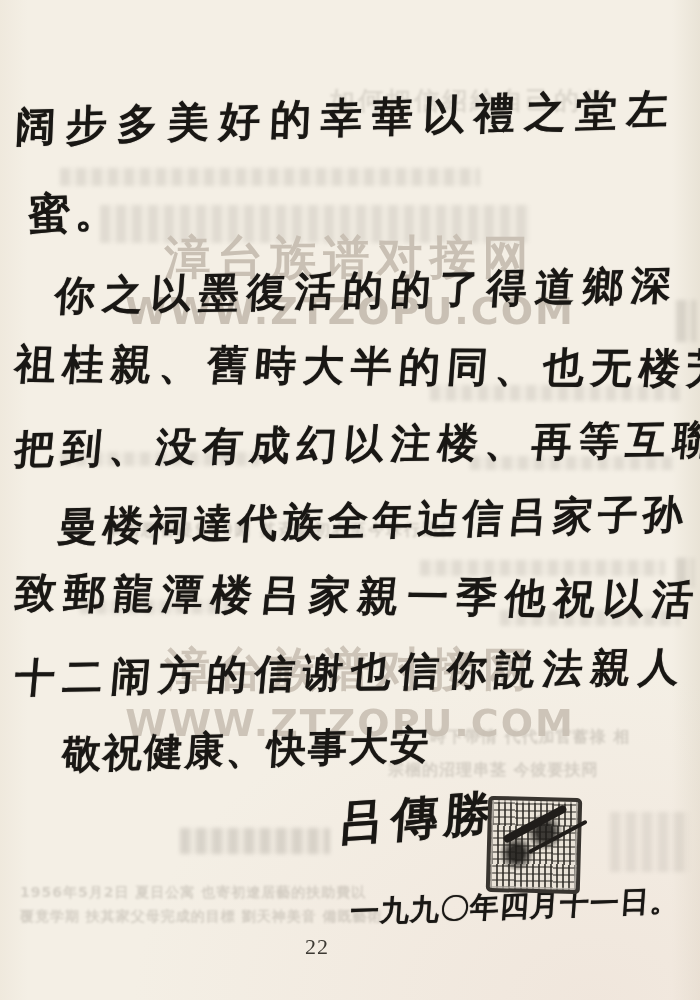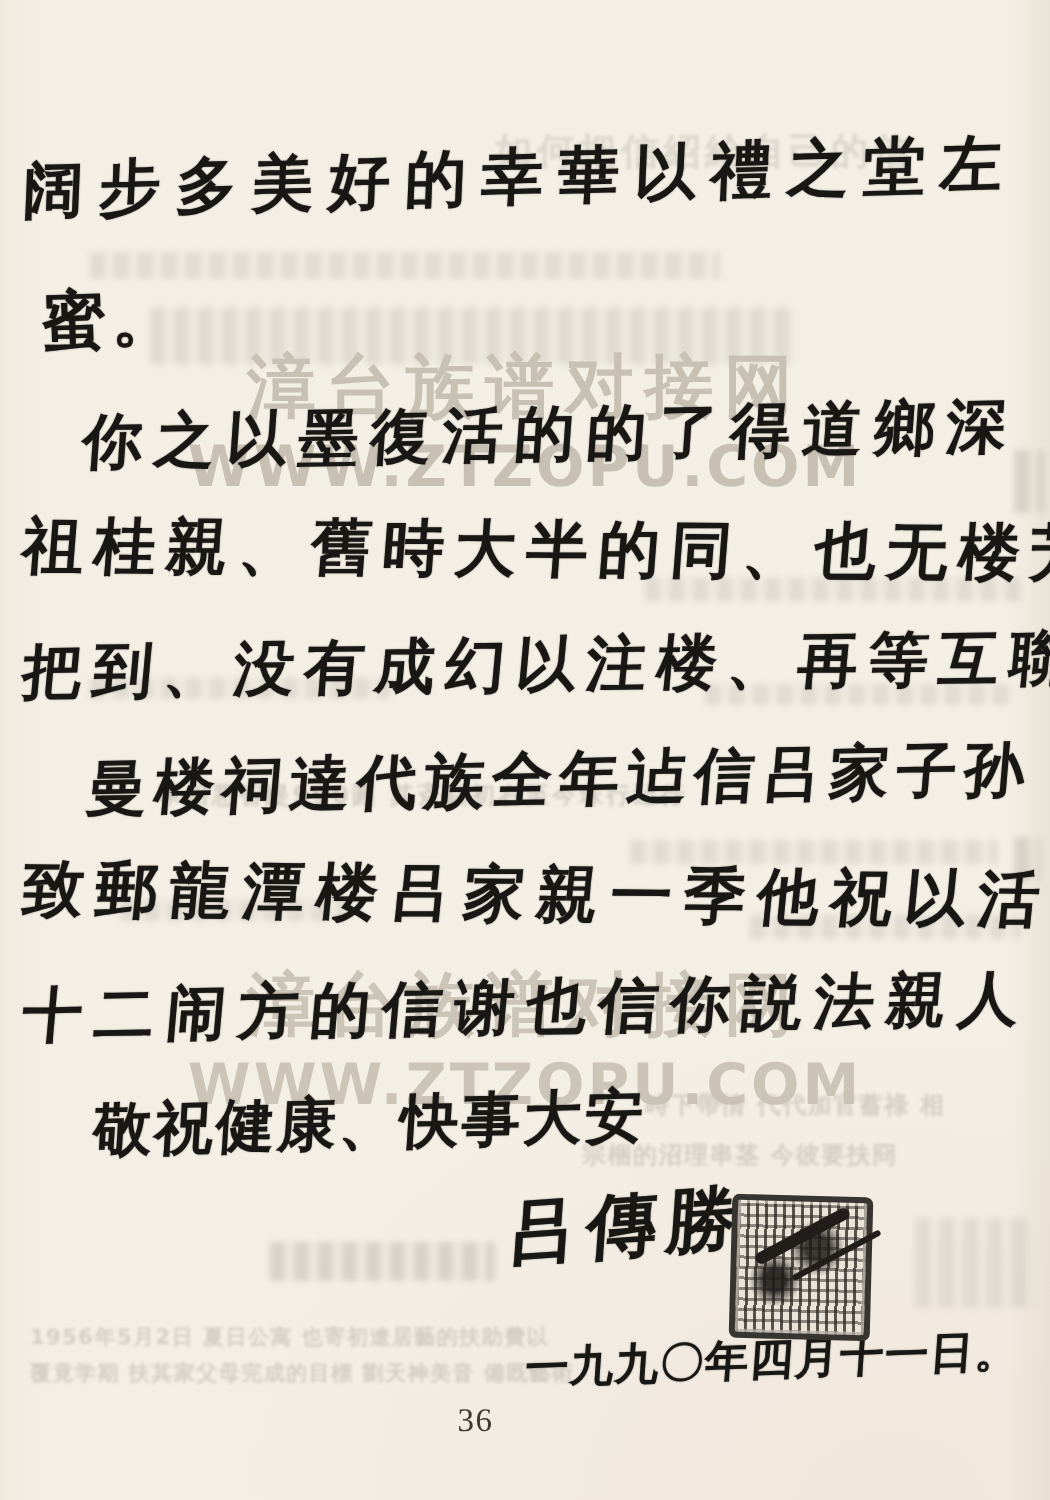--- a/index.html
+++ b/index.html
@@ -163,15 +163,15 @@
   <div class="hw l6">曼楼祠達代族全年迠信吕家子孙</div>
   <div class="hw l7">致郵龍潭楼吕家親一季他祝以活</div>
   <div class="hw l8">十二闹方的信谢也信你説法親人</div>
   <div class="hw l9">敬祝健康、快事大安</div>
 
   <div class="hw signature">吕傳勝</div>
   <div class="seal" title="square-ink-seal-stamp"></div>
   <div class="seal-stroke"></div>
   <div class="hw date-line">一九九〇年四月十一日。</div>
 
-  <div class="page-number">36</div>
+  <div class="page-number">22</div>
 
 </div>
 
 </body></html>

